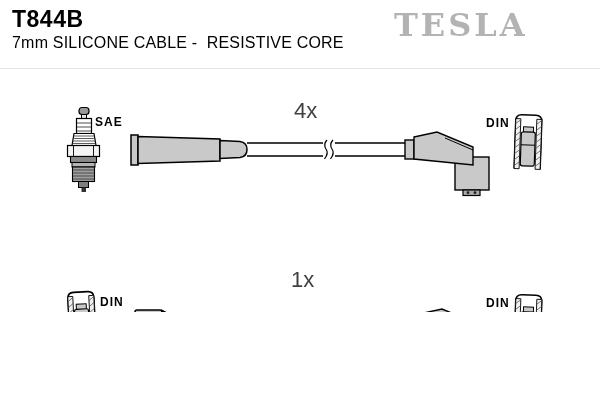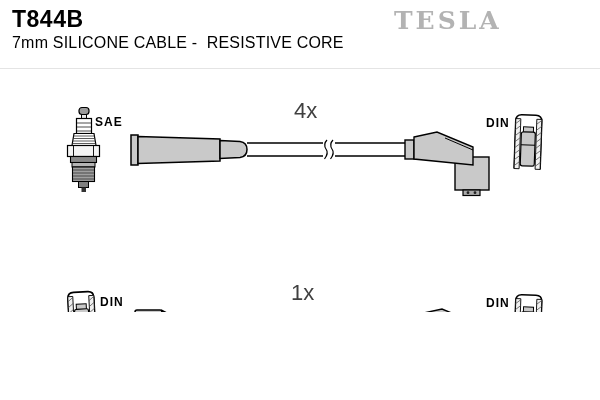--- a/index.html
+++ b/index.html
@@ -2,25 +2,25 @@
 <html><head>
 <meta charset="utf-8">
 <style>
   html,body{margin:0;padding:0;background:#ffffff;}
   .page{position:relative;width:600px;height:312px;background:#ffffff;overflow:hidden;
         font-family:"Liberation Sans",sans-serif;color:#000;}
   .abs{position:absolute;}
   .part-number{left:12px;top:6px;font-size:23px;font-weight:bold;letter-spacing:.5px;}
   .subtitle{left:12px;top:34px;font-size:16px;white-space:pre;letter-spacing:.2px;}
   .brand{left:394px;top:6px;font-family:"DejaVu Serif","Liberation Serif",serif;
-         font-weight:bold;font-size:25px;color:#b3b3b3;letter-spacing:3px;}
+         font-weight:bold;font-size:32px;color:#b3b3b3;letter-spacing:3px;}
   .divider{left:0;top:68px;width:600px;height:1px;background:#e4e4e4;}
   .qty{font-size:22px;color:#404040;}
   .qty1{left:294px;top:98px;}
-  .qty2{left:291px;top:280px;}
+  .qty2{left:291px;top:267px;}
   .term-label{font-size:12px;font-weight:bold;letter-spacing:1px;text-align:right;}
   .sae1{left:95px;top:115px;}
   .din-r1{left:486px;top:116px;}
   .din-r2l{left:100px;top:295px;}
   .din-r2r{left:486px;top:296px;}
   .svg-sparkplug{left:59px;top:106px;}
   .svg-asm1{left:128px;top:126px;}
   .svg-asm2{left:128px;top:306px;}
   .svg-din-r1{left:510px;top:112px;transform:rotate(2deg);}
   .svg-din-r2l{left:64px;top:289px;transform:rotate(-3deg);}

